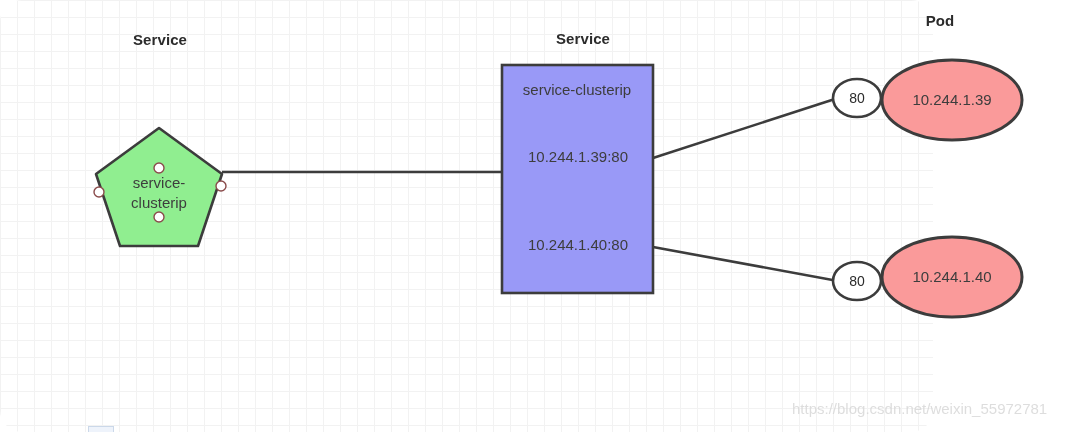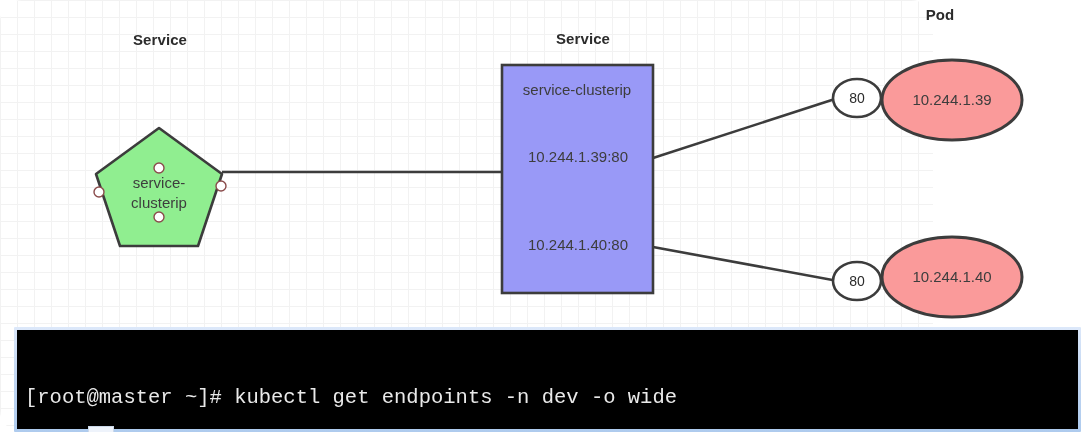--- a/index.html
+++ b/index.html
@@ -30,21 +30,21 @@
     position: absolute;
     font-size: 15px;
     font-weight: bold;
     color: #2b2b2b;
     letter-spacing: .1px;
     white-space: nowrap;
     text-align: center;
   }
   #title-service  { left: 105px; top: 31px; width: 110px; }
   #title-endpoint { left: 513px; top: 30px; width: 140px; }
-  #title-pod      { left: 890px; top: 6px; width: 100px; }
+  #title-pod      { left: 890px; top: 12px; width: 100px; }
 
   
   #diagram {
     position: absolute;
     left: 0; top: 0;
     width: 1087px; height: 432px;
   }
   .shape-text {
     font-family: "Liberation Sans", sans-serif;
     fill: #3d3d3d;
@@ -152,25 +152,17 @@
     </g>
 
     <g>
       <ellipse cx="952" cy="277" rx="70" ry="40" fill="#fa9a9a" stroke="#3c3c3c" stroke-width="3"></ellipse>
       <ellipse cx="857" cy="281" rx="24" ry="19" fill="#ffffff" stroke="#3c3c3c" stroke-width="2.6"></ellipse>
       <text class="port-text" x="857" y="282">80</text>
       <text class="shape-text" x="952" y="278">10.244.1.40</text>
     </g>
   </svg>
 
-  <div id="terminal-wrap">
-    <div id="terminal">
-      <div class="t-line"><span class="t-cmd">[root@master ~]# </span><span class="t-cmd">kubectl get endpoints -n dev -o wide</span></div>
 
-      
-
-      
-    </div>
-  </div>
-
+  <div id="watermark">https://blog.csdn.net/weixin_55972781</div>
   <div id="bottom-handle"></div>
 
 </div>
 
 </body></html>

